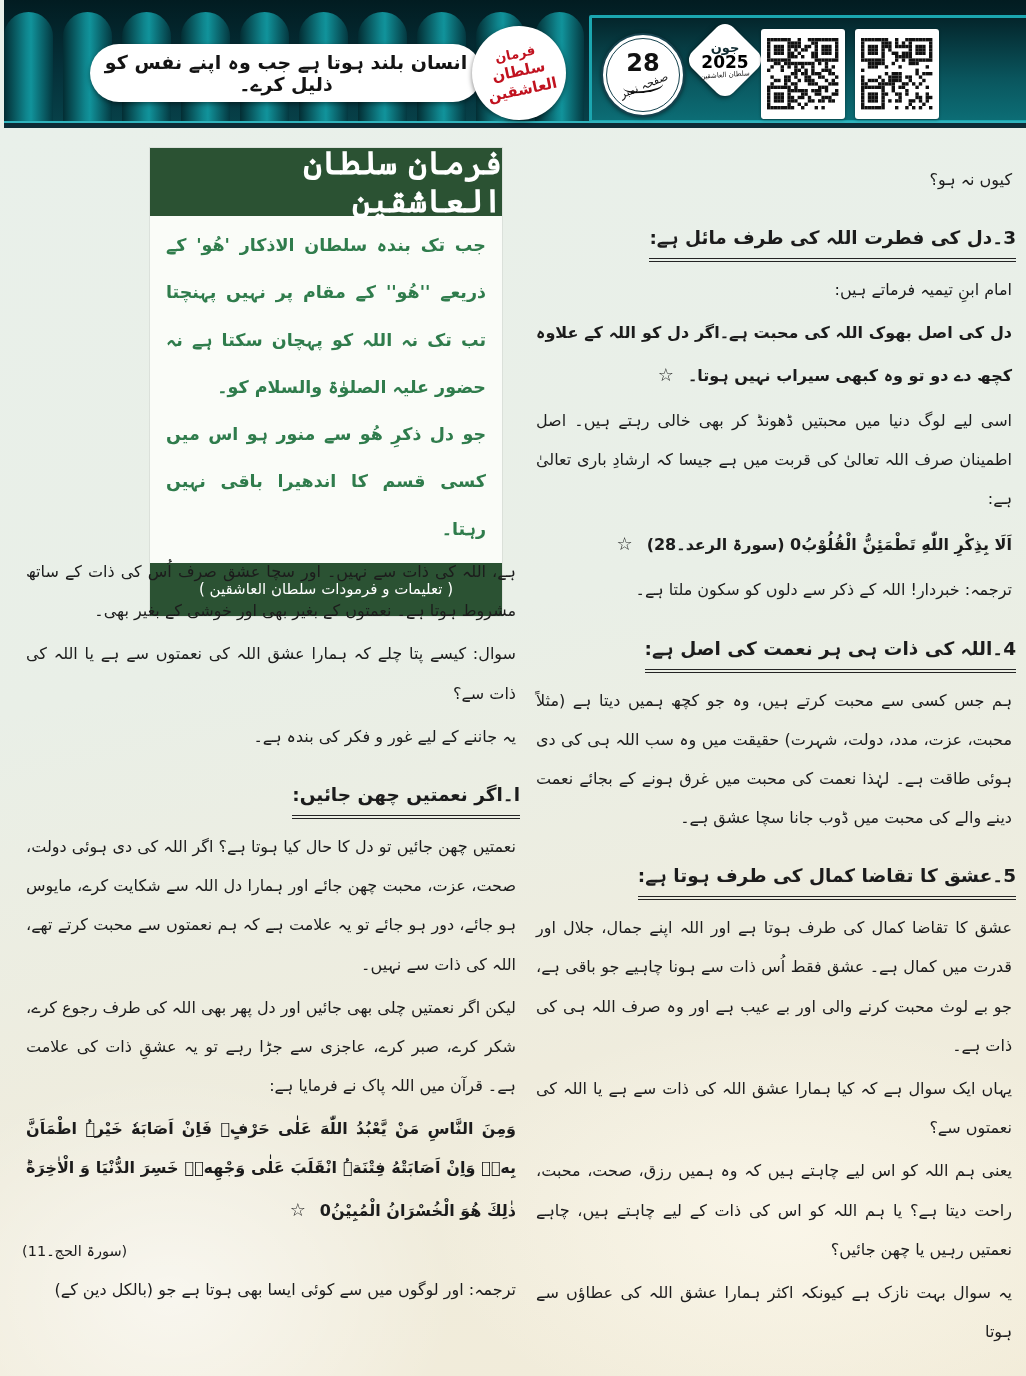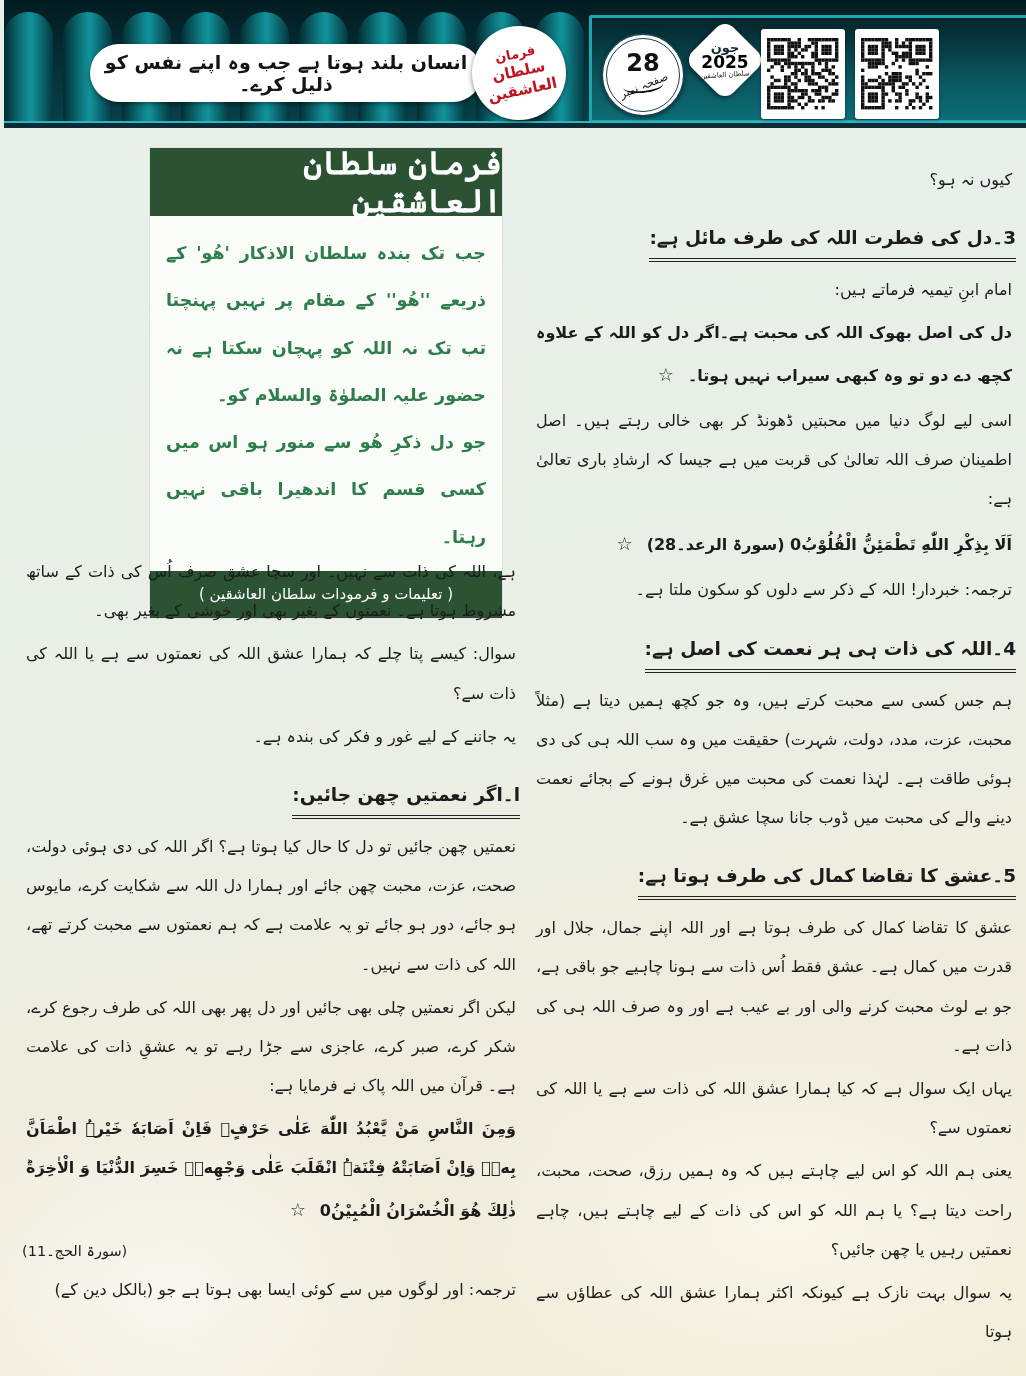--- a/index.html
+++ b/index.html
@@ -53,23 +53,23 @@
         background:linear-gradient(168deg,#e9f0ea 0%,#e9efe7 40%,#efecdd 72%,#f2ecd9 100%);}
   .swirl1{position:absolute;left:-140px;bottom:-160px;width:620px;height:480px;border-radius:50%;
         background:radial-gradient(ellipse at center,rgba(255,255,255,.55) 0%,rgba(255,255,255,0) 65%);}
   .swirl2{position:absolute;right:-120px;bottom:-60px;width:720px;height:420px;border-radius:50%;
         background:radial-gradient(ellipse at center,rgba(252,248,236,.8) 0%,rgba(252,248,236,0) 70%);}
 
   
   .fbox{position:absolute;left:150px;top:20px;width:352px;box-shadow:0 0 0 1px rgba(0,0,0,.06);}
   .fbox .ttl{background:#2b5233;color:#fff;height:68px;display:flex;align-items:center;justify-content:center;
         font-size:32px;font-weight:bold;direction:rtl;font-family:"DejaVu Serif",serif;}
-  .fbox .bod{background:#fafcf8;padding:14px 16px 10px;direction:rtl;}
+  .fbox .bod{background:#fafcf8;padding:6px 16px 10px;direction:rtl;}
   .fbox .bod .blk{color:#2f7c4c;font-size:17.5px;font-weight:bold;line-height:2.7;text-align:justify;margin:0;}
-  .fbox .src{background:#2b5233;color:#fff;height:47px;display:flex;align-items:center;justify-content:center;
+  .fbox .src{background:#2b5233;color:#fff;height:53px;display:flex;align-items:center;justify-content:center;
         font-size:15px;direction:rtl;}
 
   
   .col{position:absolute;direction:rtl;color:#1c1c1c;}
   .col .blk{font-size:16px;line-height:2.45;text-align:justify;margin:4px;}
   .col .blk.verse{font-weight:bold;}
   .col .blk.cite{text-align:left;font-size:14.5px;line-height:2.1;margin:2px 0 4px;}
   .col .blk.heading{text-align:right;margin:20px 0 8px;line-height:2;}
   .col .blk.heading .hline{display:inline-block;font-size:18.5px;font-weight:bold;
         border-bottom:4px double #232323;padding-bottom:2px;}

